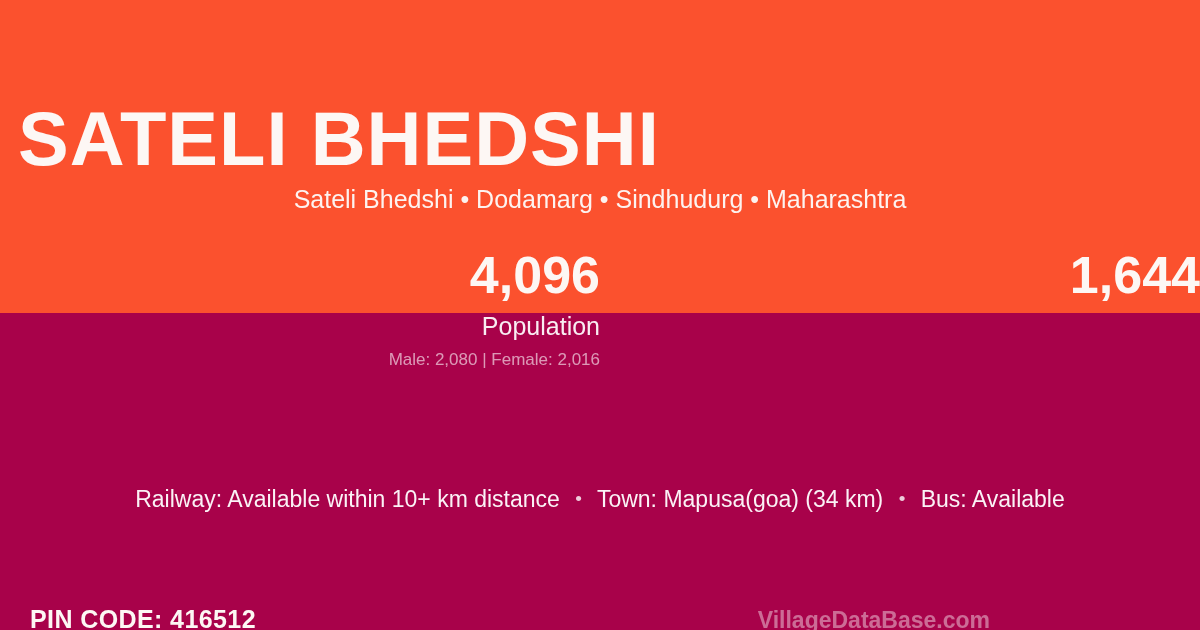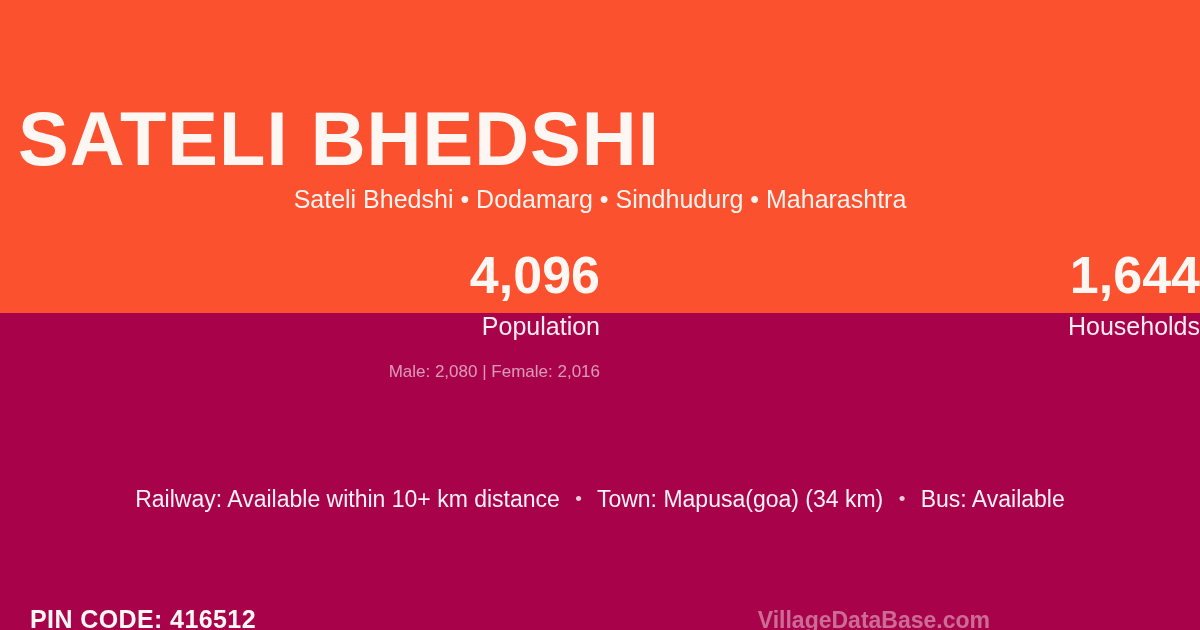--- a/index.html
+++ b/index.html
@@ -102,21 +102,21 @@
     margin-top: 4px;
     font-size: 25px;
     line-height: 30px;
     font-weight: 400;
     color: rgba(255,255,255,0.93);
     white-space: nowrap;
   }
 
   .stat-sub {
     display: block;
-    margin-top: 20px;
+    margin-top: 8px;
     font-size: 17px;
     line-height: 21px;
     font-weight: 300;
     color: rgba(255,255,255,0.60);
     white-space: nowrap;
   }
 
   
   .amenities {
     position: absolute;
@@ -186,21 +186,20 @@
   <div class="stats">
 
     <div class="stat">
       <span class="stat-value">4,096</span>
       <span class="stat-label">Population</span>
       <span class="stat-sub">Male: 2,080 | Female: 2,016</span>
     </div>
 
     <div class="stat">
       <span class="stat-value">1,644</span>
-      <span class="stat-label">Households</span>
     </div>
 
 
   </div>
 
   <div class="amenities">
     <span>Railway: Available within 10+ km distance</span>
     <span class="sep">•</span>
     <span>Town: Mapusa(goa) (34 km)</span>
     <span class="sep">•</span>

